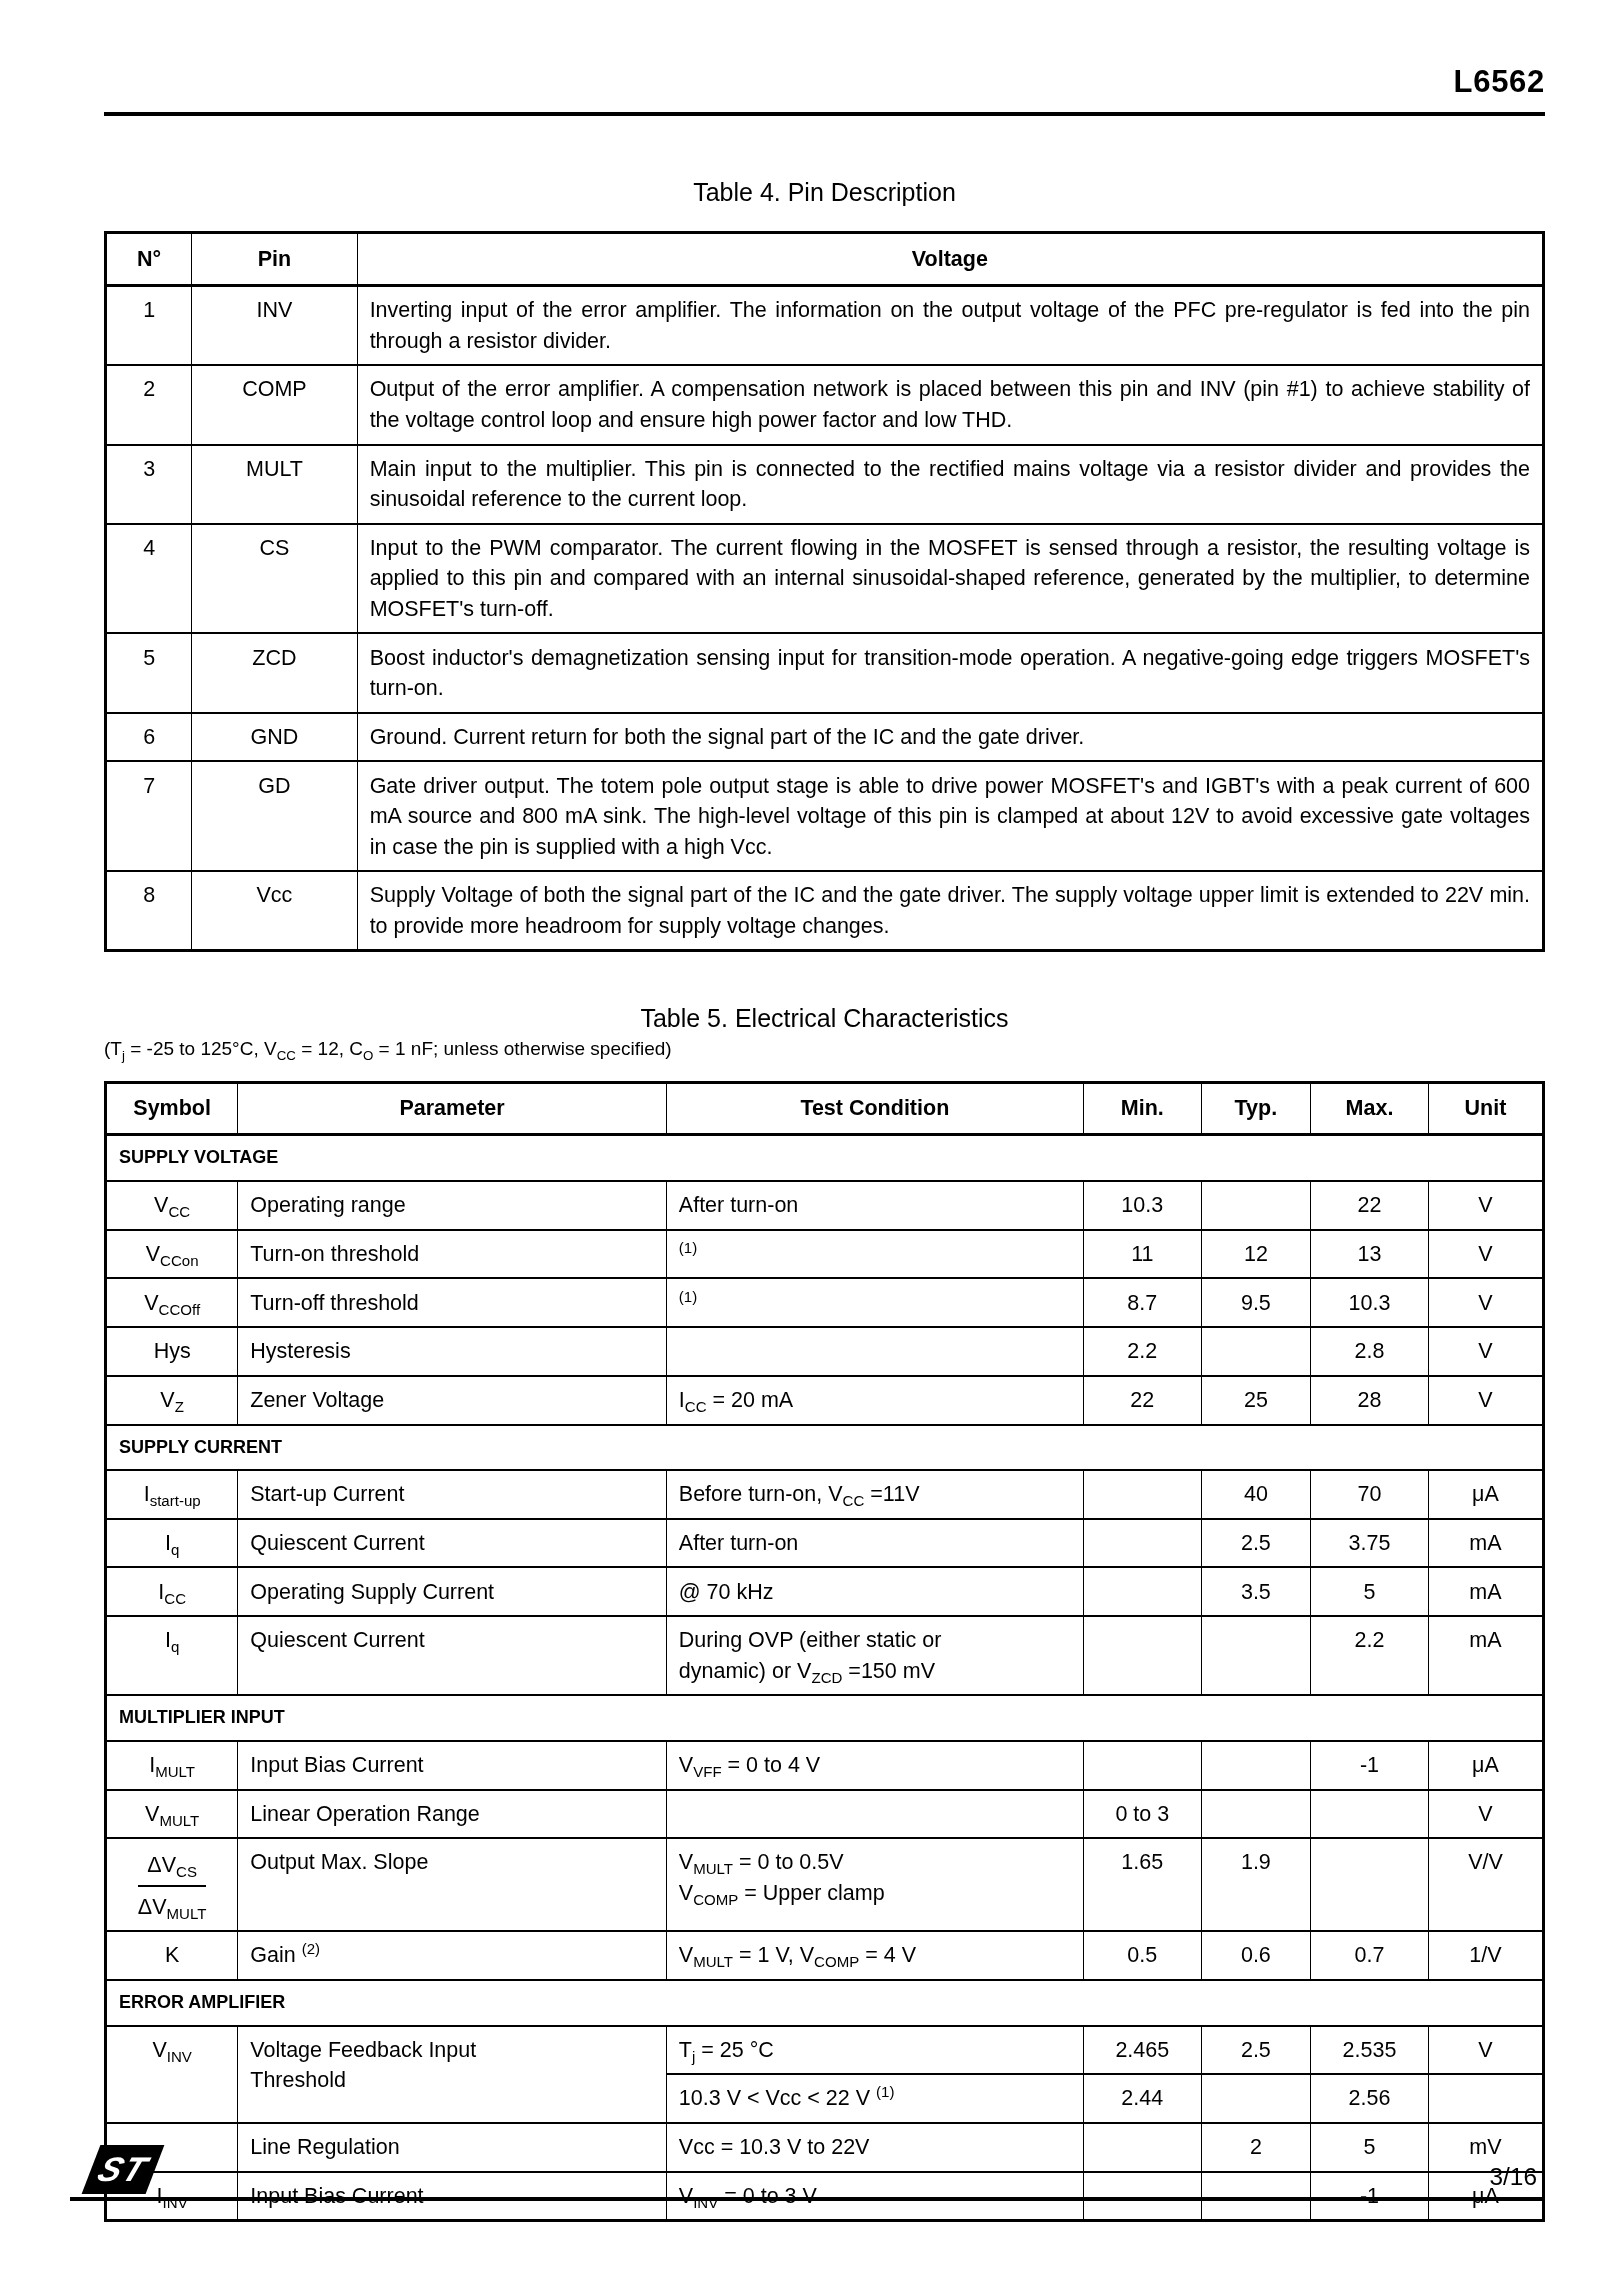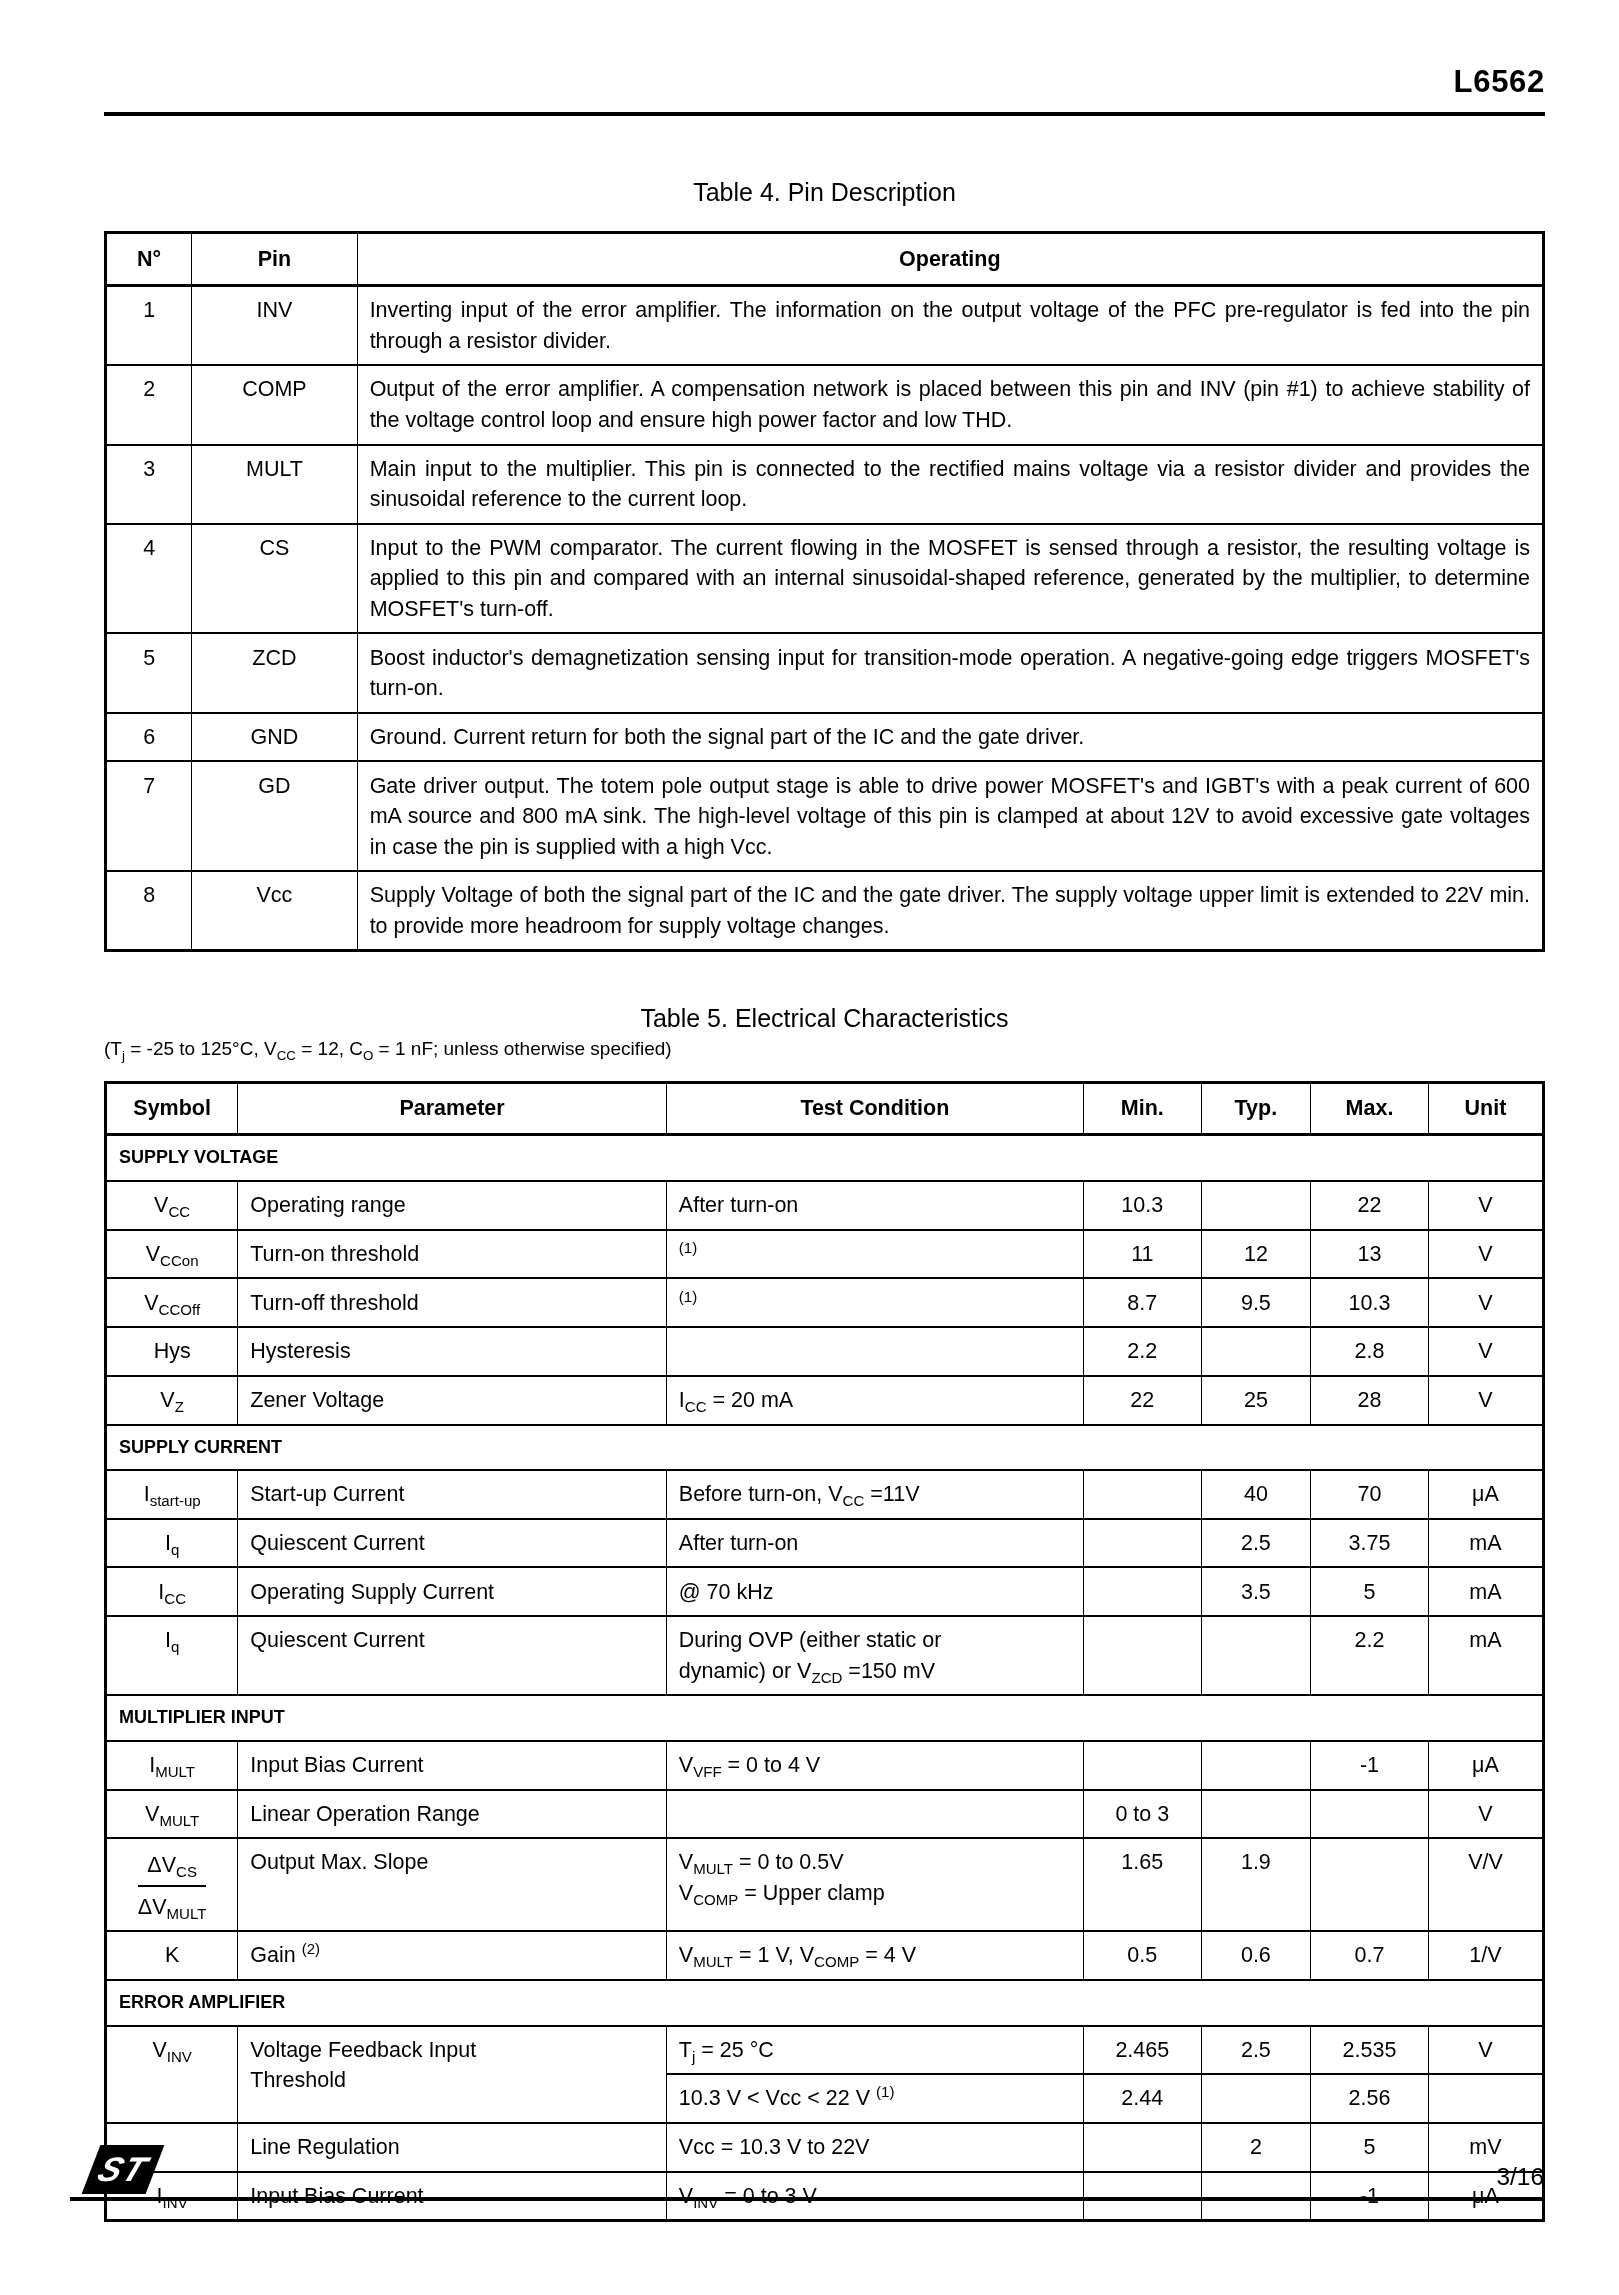--- a/index.html
+++ b/index.html
@@ -41,21 +41,21 @@
   .frac .den{display:block;padding-top:4.4px;}
   
   .doc-footer{position:absolute;left:70px;right:74px;top:2139px;height:62px;}
   .footer-rule{position:absolute;left:0;right:0;bottom:0;height:4.4px;background:#000;}
   .st-logo{
     position:absolute;left:21px;bottom:7.4px;width:64px;height:49px;
     background:#000;transform:skewX(-21deg);
     display:flex;align-items:center;justify-content:center;
   }
   .st-logo span{color:#fff;font-weight:bold;font-style:italic;font-size:34px;letter-spacing:1.5px;}
-  .page-number{position:absolute;right:1px;bottom:10.4px;font-size:24.4px;}
+  .page-number{position:absolute;right:8px;bottom:10.4px;font-size:24.4px;}
 </style>
 </head>
 <body>
 
 <div class="doc-header">
   <div class="product-name">L6562</div>
 </div>
 <div class="rule"></div>
 
 <div class="table-title" id="table4-title">Table 4. Pin Description</div>
@@ -63,21 +63,21 @@
 <table id="pin-table">
   <colgroup>
     <col style="width:6%">
       <col style="width:11.5%">
       <col style="width:82.5%">
   </colgroup>
   <thead>
     <tr>
       <th>N°</th>
       <th>Pin</th>
-      <th>Operating</th>
+      <th>Voltage</th>
     </tr>
   </thead>
   <tbody>
       <tr>
         <td class="c-num">1</td>
         <td class="c-pin">INV</td>
         <td class="c-fn">Inverting input of the error amplifier. The information on the output voltage of the PFC pre-regulator is fed into the pin through a resistor divider.</td>
       </tr>
       <tr>
         <td class="c-num">2</td>

